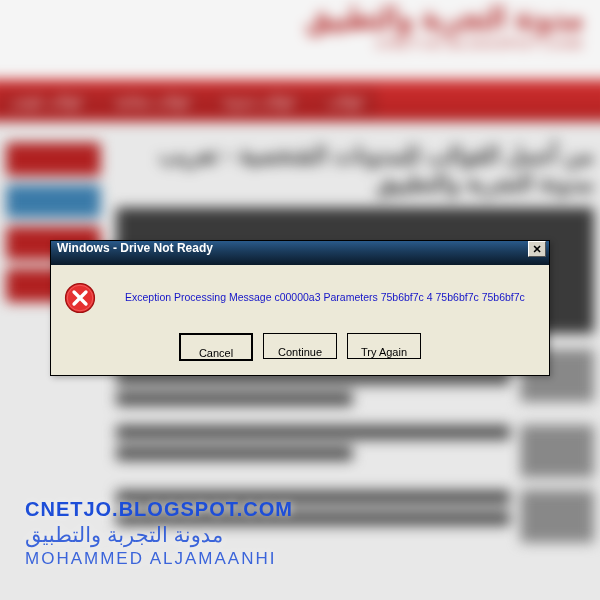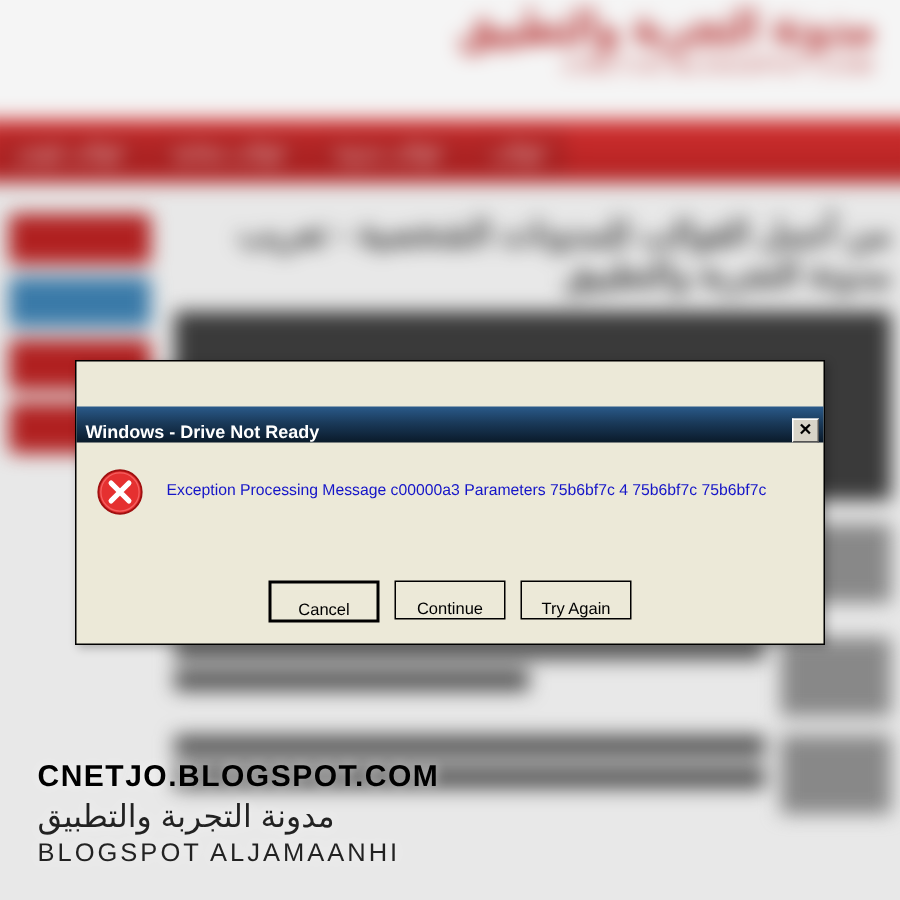--- a/index.html
+++ b/index.html
@@ -55,23 +55,23 @@
 .bg-dark { height: 120px; background: #3a3a3a; margin-bottom: 15px; }
 .bg-row { display: flex; gap: 10px; margin-bottom: 12px; align-items: flex-start; }
 .bg-thumb { width: 70px; height: 50px; background: #888; flex-shrink: 0; }
 .bg-text { flex: 1; }
 .bg-text-line { height: 14px; background: #555; margin-bottom: 6px; border-radius: 2px; }
 .bg-text-line.short { width: 60%; }
 
 
 .watermark {
   position: absolute;
-  bottom: 21px;
+  bottom: 31px;
   left: 25px;
-  color: #000000;
+  color: #1d4ed8;
   text-shadow: 0 0 8px rgba(255,255,255,0.6);
   z-index: 5;
   margin-top: 15px;
 }
 .watermark .w1 { font-size: 20px; font-weight: bold; letter-spacing: 1px; }
 .watermark .w2 { font-size: 21px; margin: 2px 0; opacity: 0.85; }
 .watermark .w3 { font-size: 17px; letter-spacing: 2px; opacity: 0.85; }
 
 
 .dialog {
@@ -81,24 +81,23 @@
   width: 500px;
   background: #ece9d8;
   border: 1px solid #000;
   box-shadow: 2px 2px 6px rgba(0,0,0,0.25);
   z-index: 10;
 }
 .titlebar {
   height: 24px;
   background: linear-gradient(to bottom, #2a5a8a 0%, #1a3a5a 45%, #0a1a2a 100%);
   display: flex;
-  align-items: flex-end;
+  align-items: flex-start;
   justify-content: space-between;
   padding: 0 3px 0 6px;
-  margin-top: 30px;
 }
 .titlebar-text {
   color: #fff;
   font-size: 12px;
   font-weight: bold;
 }
 .close-btn {
   width: 18px;
   height: 16px;
   background: #d8d4c8;
@@ -116,21 +115,21 @@
 }
 .dialog-body {
   padding: 16px 12px 14px;
   display: flex;
   flex-direction: column;
   align-items: center;
 }
 .msg-row {
   display: flex;
   align-items: center;
-  gap: 14px;
+  gap: 28px;
   width: 100%;
   margin-bottom: 18px;
 }
 .error-icon {
   width: 34px;
   height: 34px;
   flex-shrink: 0;
 }
 .msg-text {
   color: #1515c8;
@@ -143,21 +142,20 @@
 }
 .dlg-btn {
   min-width: 74px;
   height: 22px;
   background: #ece9d8;
   border: 1px solid #000;
   font-size: 11px;
   font-family: Tahoma, Arial, sans-serif;
   cursor: pointer;
   padding: 12px 10px;
-  margin-top: 24px;
 }
 .dlg-btn.default {
   border: 2px solid #000;
   height: 23px;
 }
 </style>
 </head>
 <body>
 
 <div class="bg">
@@ -203,21 +201,21 @@
           </div>
           <div class="bg-thumb"></div>
         </div>
     </div>
   </div>
 </div>
 
 <div class="watermark">
   <div class="w1">CNETJO.BLOGSPOT.COM</div>
   <div class="w2">مدونة التجربة والتطبيق</div>
-  <div class="w3">BLOGSPOT ALJAMAANHI</div>
+  <div class="w3">MOHAMMED ALJAMAANHI</div>
 </div>
 
 <div class="dialog">
   <div class="titlebar">
     <span class="titlebar-text">Windows - Drive Not Ready</span>
     <div class="close-btn">✕</div>
   </div>
   <div class="dialog-body">
     <div class="msg-row">
       <svg class="error-icon" viewBox="0 0 40 40">

